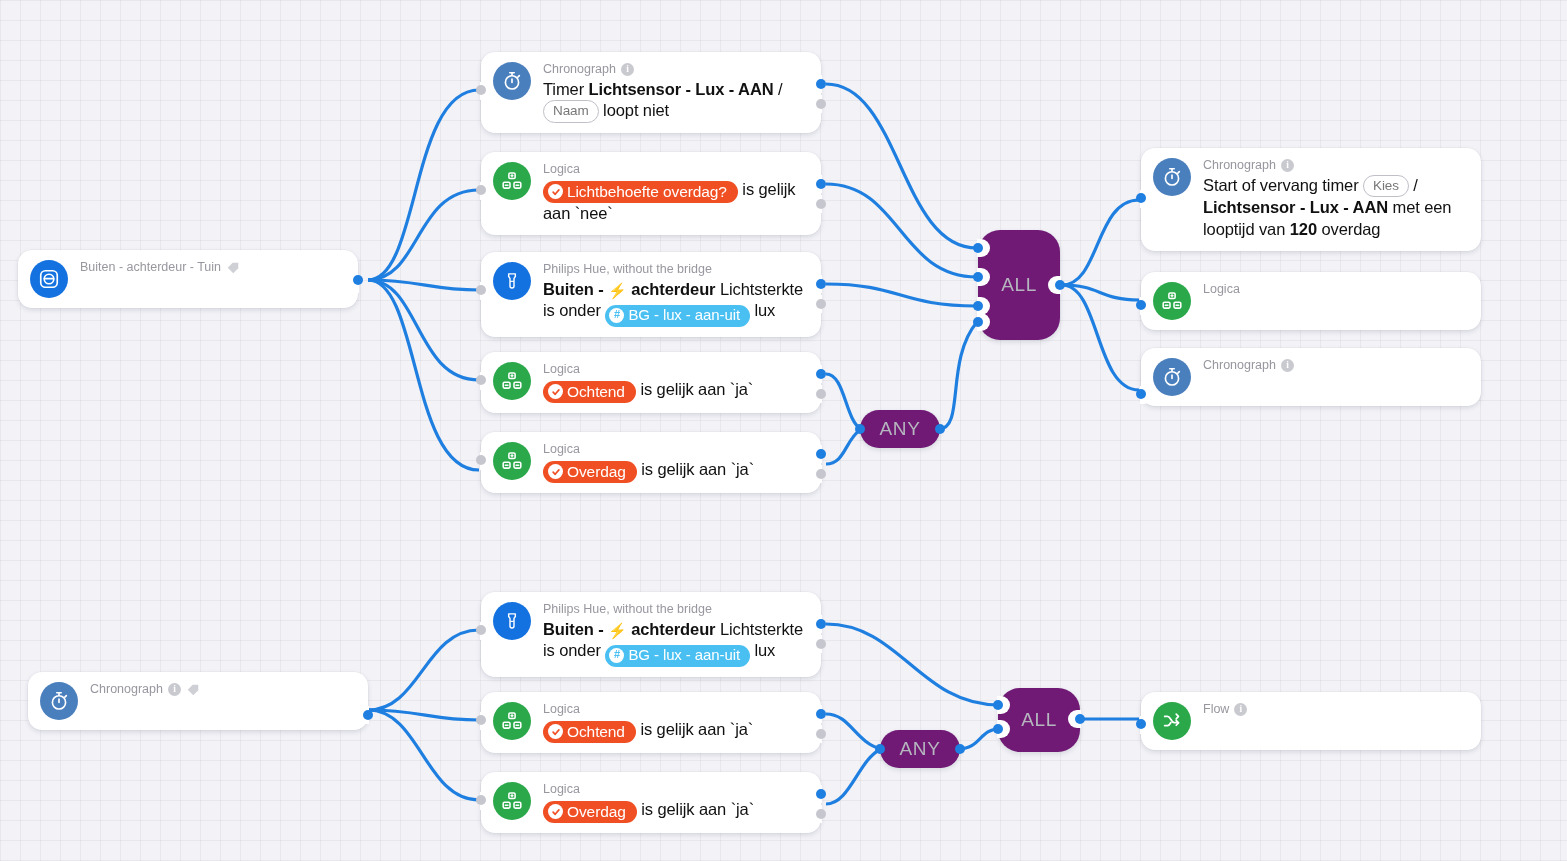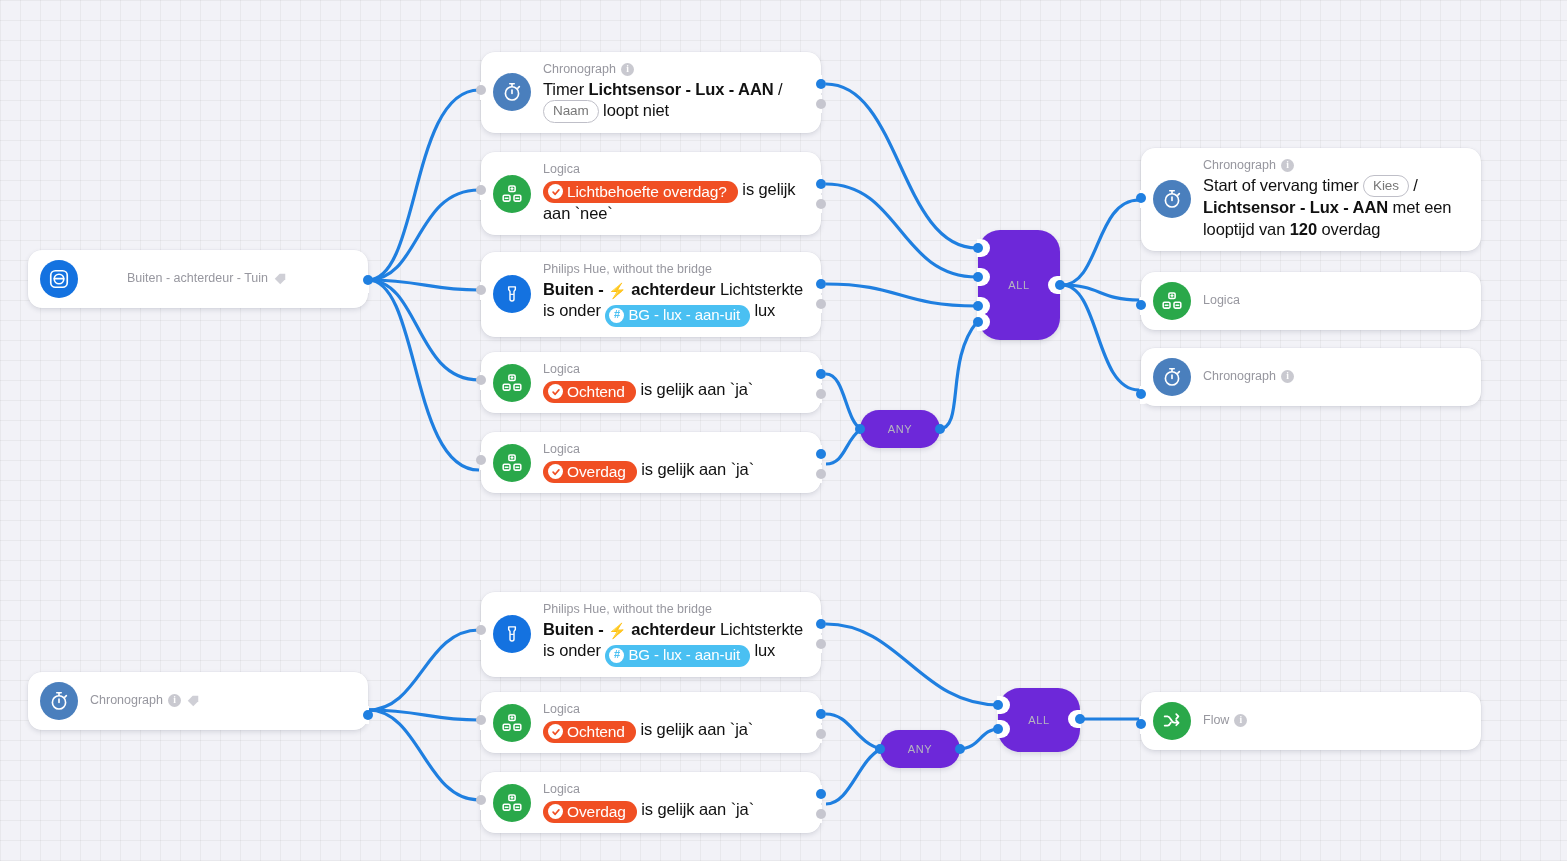--- a/index.html
+++ b/index.html
@@ -17,21 +17,21 @@
   #canvas{ position:absolute; inset:0; }
   svg#wires{ position:absolute; left:0; top:0; width:1567px; height:861px; pointer-events:none; }
   .wire{ fill:none; stroke:#1f7fe0; stroke-width:3.2; }
 
   
   .node{
     position:absolute;
     background:#fff;
     border-radius:14px;
     box-shadow:0 2px 5px rgba(30,35,60,.13), 0 0 0 .5px rgba(30,35,60,.04);
-    display:flex; align-items:center;
+    display:flex; align-items:flex-start;
     padding:10px 14px 10px 12px;
   }
   .icon{
     width:38px;height:38px;border-radius:50%;
     flex:0 0 38px; margin-right:12px;
     display:flex;align-items:center;justify-content:center;
   }
   .icon svg{ display:block; }
   .ic-blue{background:#1472e0;}
   .ic-steel{background:#4a7fbd;}
@@ -97,23 +97,23 @@
   .port.off{ background:#c6c6cf; }
   .notch{
     position:absolute; width:13px; height:18px; background:#fff;
     z-index:5;
   }
   .notch.l{ border-radius:0 9px 9px 0; left:-1px; }
   .notch.r{ border-radius:9px 0 0 9px; right:-1px; }
 
   
   .gate{
-    position:absolute; background:#6d28d9;
+    position:absolute; background:#701a75;
     display:flex;align-items:center;justify-content:center;
-    color:#b6b6bf; font-size:11px; letter-spacing:.6px;
+    color:#b6b6bf; font-size:19px; letter-spacing:.6px;
     box-shadow:0 2px 5px rgba(30,35,60,.13);
     font-weight:400;
   }
   .gate.all{ border-radius:22px; }
   .gate.any{ border-radius:999px/999px; }
 </style>
 </head>
 <body>
 
 <div id="canvas">
@@ -146,21 +146,21 @@
   <path class="wire" d="M826,624 C900,624 920,705 999,705"></path>
 
   <path class="wire" d="M826,714 C850,714 855,742 881,749"></path>
   <path class="wire" d="M826,804 C850,804 858,760 881,749"></path>
 
   <path class="wire" d="M959,749 C980,749 980,729 999,729"></path>
 
   <path class="wire" d="M1081,719 C1110,719 1110,719 1139,719"></path>
 </svg>
 
-<div class="node" style="left:28px; top:250px; width:340px;gap:37px;">
+<div class="node" style="left:18px; top:250px; width:340px;">
   <div class="icon ic-blue">
     <svg width="22" height="22" viewBox="0 0 24 24">
           <rect x="3" y="3" width="18" height="18" rx="5" fill="none" stroke="#fff" stroke-width="1.8"></rect>
           <circle cx="12" cy="12" r="5.2" fill="none" stroke="#fff" stroke-width="1.8"></circle>
           <path d="M6.9 11.6h10.2" stroke="#fff" stroke-width="1.8" stroke-linecap="round"></path>
         </svg>
   </div>
   <div class="body">
     <div class="kicker">
       <span class="k-txt">Buiten -  achterdeur - Tuin</span>

